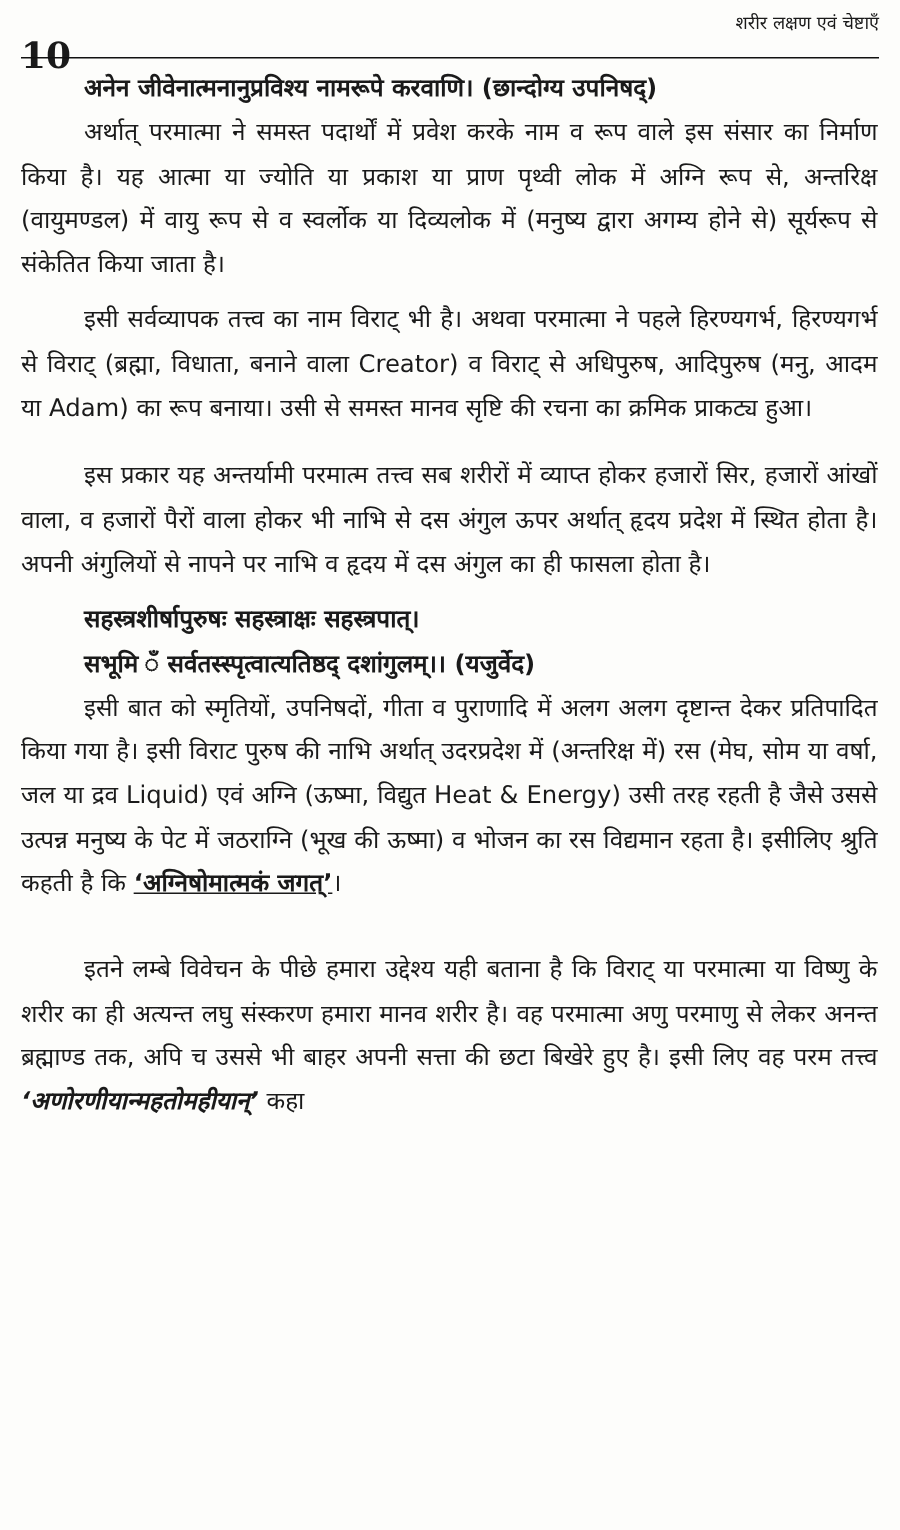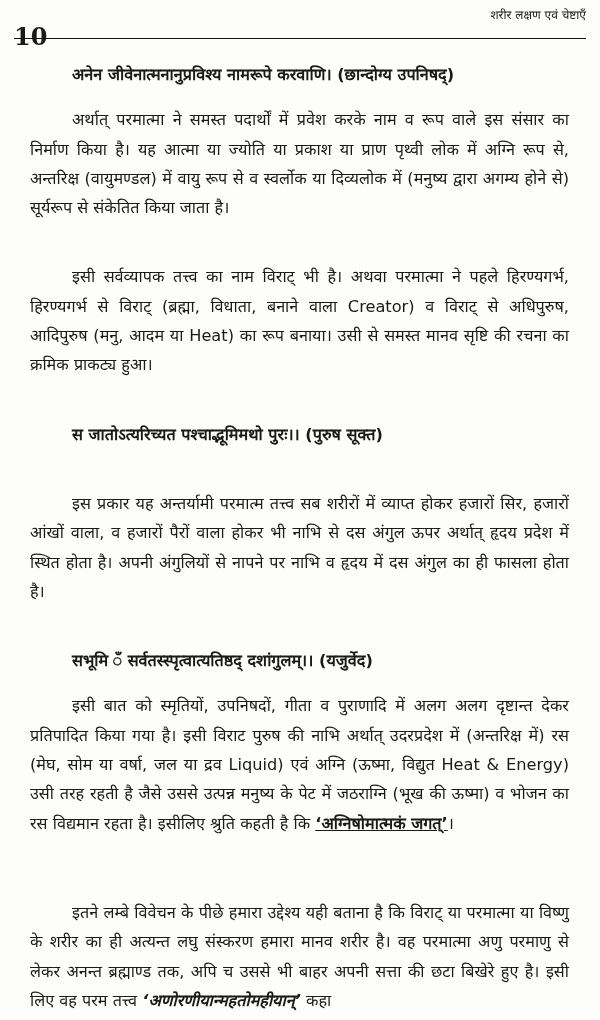--- a/index.html
+++ b/index.html
@@ -22,21 +22,21 @@
     font-size: 12px;
   }
   .rule {
     position: absolute; left: 14px; right: 14px; top: 38px; height: 0;
     border-top: 1.6px solid #111;
   }
   .content {
     position: absolute; left: 14px; right: 15px; top: 44px;
     font-size: 16.2px; line-height: 29.3px;
   }
-  .content p { margin: 16px; text-align: justify; text-align-last: left; }
+  .content p { margin: 0; text-align: justify; text-align-last: left; }
   .indent { text-indent: 42px; }
   .verse { padding-left: 42px; font-weight: bold; }
   .gap { height: 8px; }
   .gap-lg { height: 28px; }
   .heading { font-weight: bold; font-size: 20px; line-height: 34px; margin: 0; }
   .quote-b { font-weight: bold; text-decoration: underline; }
   .quote-bi { font-weight: bold; font-style: italic; }
 </style>
 </head>
 <body>
@@ -44,23 +44,23 @@
 <div class="header">
   <span class="page-num">10</span>
   <span class="running-title">शरीर लक्षण एवं चेष्टाएँ</span>
 </div>
 <div class="rule"></div>
 
 <div class="content">
   <p class="verse">अनेन जीवेनात्मनानुप्रविश्य नामरूपे करवाणि। (छान्दोग्य उपनिषद्)</p>
   <p class="indent">अर्थात् परमात्मा ने समस्त पदार्थों में प्रवेश करके नाम व रूप वाले इस संसार का निर्माण किया है। यह आत्मा या ज्योति या प्रकाश या प्राण पृथ्वी लोक में अग्नि रूप से, अन्तरिक्ष (वायुमण्डल) में वायु रूप से व स्वर्लोक या दिव्यलोक में (मनुष्य द्वारा अगम्य होने से) सूर्यरूप से संकेतित किया जाता है।</p>
   <div class="gap"></div>
-  <p class="indent">इसी सर्वव्यापक तत्त्व का नाम विराट् भी है। अथवा परमात्मा ने पहले हिरण्यगर्भ, हिरण्यगर्भ से विराट् (ब्रह्मा, विधाता, बनाने वाला Creator) व विराट् से अधिपुरुष, आदिपुरुष (मनु, आदम या Heat) का रूप बनाया। उसी से समस्त मानव सृष्टि की रचना का क्रमिक प्राकट्य हुआ।</p>
+  <p class="indent">इसी सर्वव्यापक तत्त्व का नाम विराट् भी है। अथवा परमात्मा ने पहले हिरण्यगर्भ, हिरण्यगर्भ से विराट् (ब्रह्मा, विधाता, बनाने वाला Creator) व विराट् से अधिपुरुष, आदिपुरुष (मनु, आदम या Adam) का रूप बनाया। उसी से समस्त मानव सृष्टि की रचना का क्रमिक प्राकट्य हुआ।</p>
   <div class="gap"></div>
-  <p class="verse">स जातोऽत्यरिच्यत पश्चाद्भूमिमथो पुरः।। (पुरुष सूक्त)</p>
   <div class="gap"></div>
   <p class="indent">इस प्रकार यह अन्तर्यामी परमात्म तत्त्व सब शरीरों में व्याप्त होकर हजारों सिर, हजारों आंखों वाला, व हजारों पैरों वाला होकर भी नाभि से दस अंगुल ऊपर अर्थात् हृदय प्रदेश में स्थित होता है। अपनी अंगुलियों से नापने पर नाभि व हृदय में दस अंगुल का ही फासला होता है।</p>
   <div class="gap"></div>
+  <p class="verse">सहस्त्रशीर्षापुरुषः सहस्त्राक्षः सहस्त्रपात्।</p>
   <p class="verse">सभूमि ँ सर्वतस्स्पृत्वात्यतिष्ठद् दशांगुलम्।। (यजुर्वेद)</p>
   <p class="indent"><span>इसी बात को स्मृतियों, उपनिषदों, गीता व पुराणादि में अलग अलग दृष्टान्त देकर प्रतिपादित किया गया है। इसी विराट पुरुष की नाभि अर्थात् उदरप्रदेश में (अन्तरिक्ष में) रस (मेघ, सोम या वर्षा, जल या द्रव Liquid) एवं अग्नि (ऊष्मा, विद्युत Heat &amp; Energy) उसी तरह रहती है जैसे उससे उत्पन्न मनुष्य के पेट में जठराग्नि (भूख की ऊष्मा) व भोजन का रस विद्यमान रहता है। इसीलिए श्रुति कहती है कि </span><span class="quote-b">‘अग्निषोमात्मकं जगत्’</span><span>।</span></p>
   <div class="gap-lg"></div>
   <p class="indent"><span>इतने लम्बे विवेचन के पीछे हमारा उद्देश्य यही बताना है कि विराट् या परमात्मा या विष्णु के शरीर का ही अत्यन्त लघु संस्करण हमारा मानव शरीर है। वह परमात्मा अणु परमाणु से लेकर अनन्त ब्रह्माण्ड तक, अपि च उससे भी बाहर अपनी सत्ता की छटा बिखेरे हुए है। इसी लिए वह परम तत्त्व </span><span class="quote-bi">‘अणोरणीयान्महतोमहीयान्’</span><span> कहा</span></p>
 </div>
 
 </body></html>

